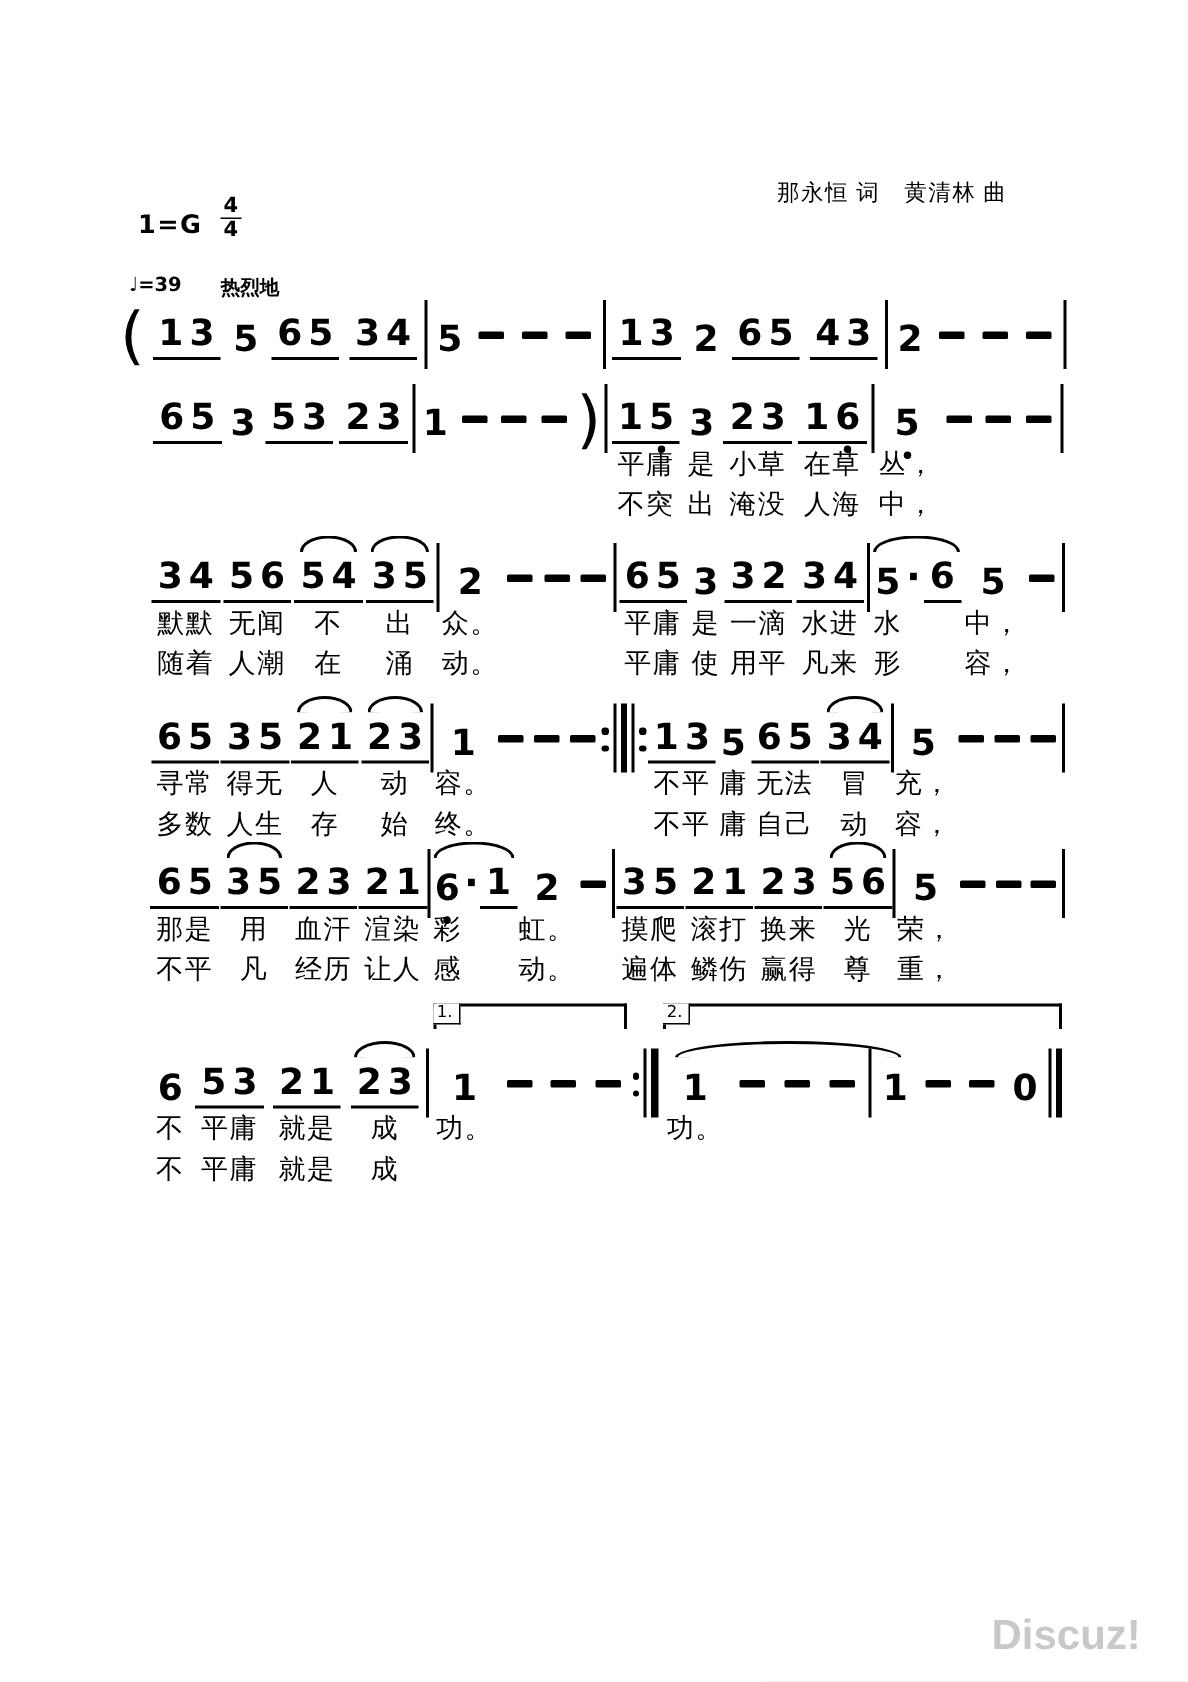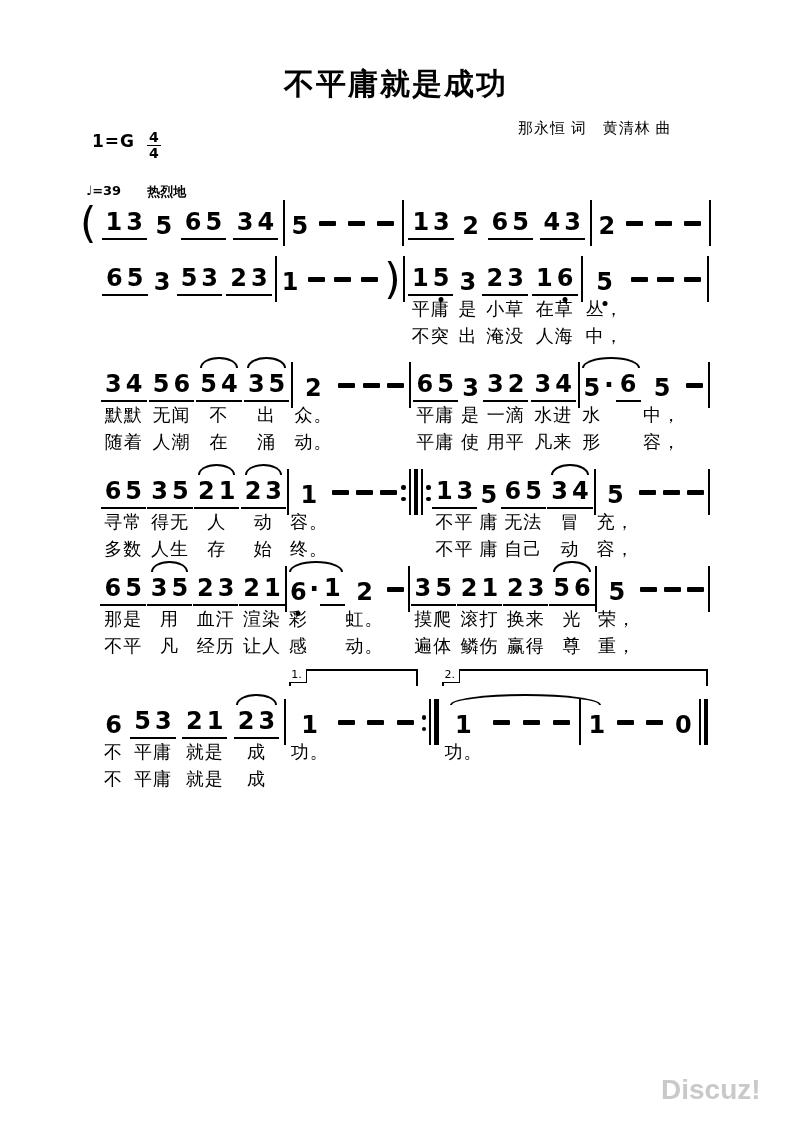--- a/index.html
+++ b/index.html
@@ -2,21 +2,21 @@
 <html><head>
 <meta charset="utf-8">
 <style>
   html,body{margin:0;padding:0;background:#e9e9e9;}
   .page{position:relative;width:792px;height:1121px;background:#ffffff;margin:0 auto;
         font-family:"Liberation Sans",sans-serif;color:#000;overflow:hidden;}
 
   
   .title{position:absolute;top:64px;left:0;width:100%;text-align:center;
          font-size:30px;font-weight:700;letter-spacing:2px;font-family:"Liberation Sans",sans-serif;}
-  .keyline{position:absolute;top:131px;left:92px;display:flex;align-items:flex-start;font-size:17px;font-weight:700;}
+  .keyline{position:absolute;top:131px;left:92px;display:flex;align-items:flex-end;font-size:17px;font-weight:700;}
   .keysig{font-family:"DejaVu Sans",sans-serif;letter-spacing:1px;font-weight:700;}
   .frac{display:inline-flex;flex-direction:column;align-items:center;margin-left:12px;
         font-size:14px;font-weight:700;line-height:13px;font-family:"DejaVu Sans",sans-serif;}
   .frac .num{border-bottom:1.5px solid #000;padding:0 2px 1px;}
   .frac .den{padding-top:1px;}
   .credits{position:absolute;top:119px;left:518px;font-size:15px;letter-spacing:1px;font-family:"Liberation Serif",serif;}
   .tempo{position:absolute;top:183px;left:86px;font-size:13px;font-weight:700;display:flex;gap:26px;}
   .tempo .mm{font-family:"DejaVu Sans",sans-serif;}
 
   
@@ -62,21 +62,20 @@
             font-family:"DejaVu Sans",sans-serif;}
 
   .watermark{position:absolute;top:1074px;left:661px;font-size:28px;font-weight:700;
              color:#c9c9c9;font-family:"Liberation Sans",sans-serif;letter-spacing:0;}
 </style>
 </head>
 <body>
 
 <div class="page">
 
-  <div class="title">不平庸就是成功</div>
 
   <div class="keyline">
     <span class="keysig">1=G</span>
     <span class="frac">
       <span class="num">4</span>
       <span class="den">4</span>
     </span>
   </div>
 
   <div class="credits">那永恒 词　黄清林 曲</div>

